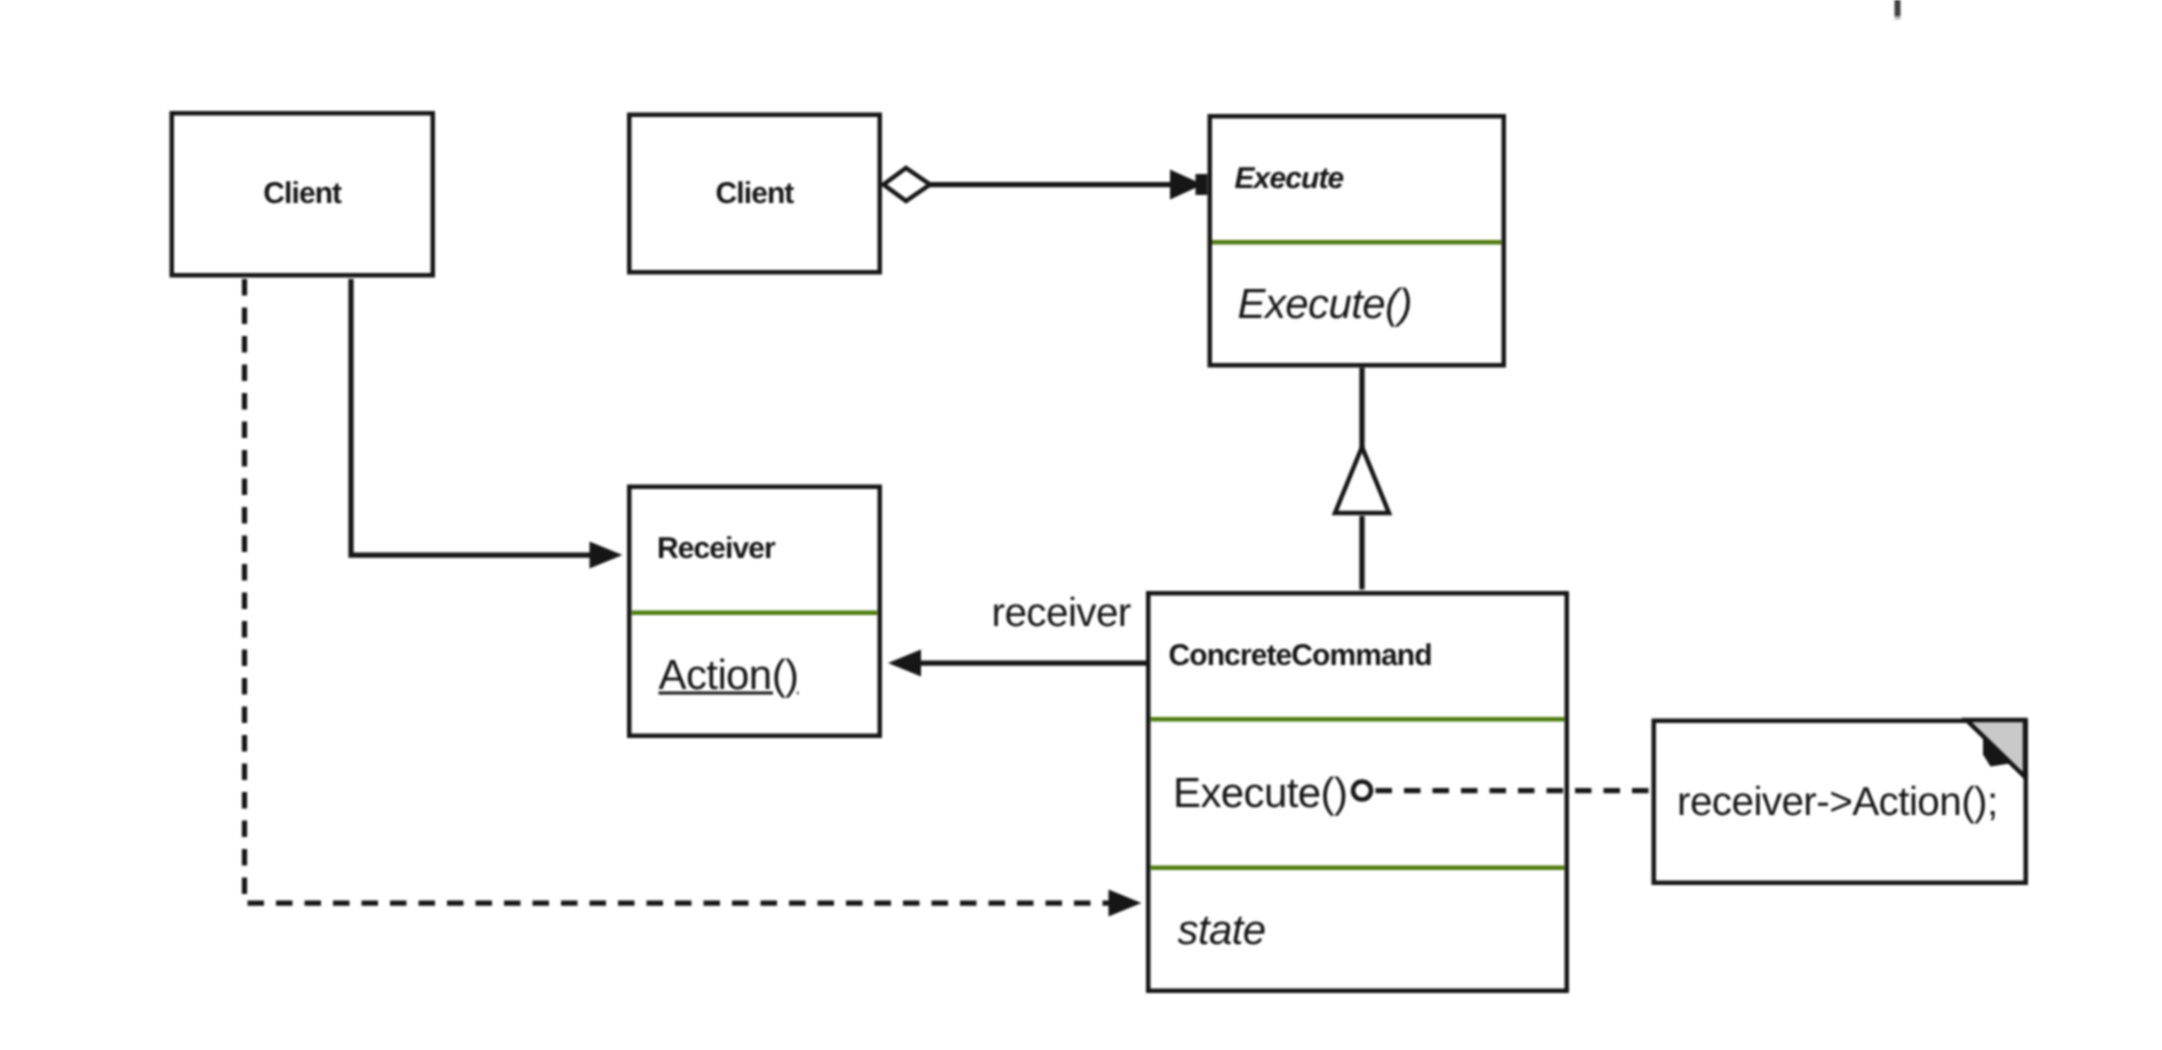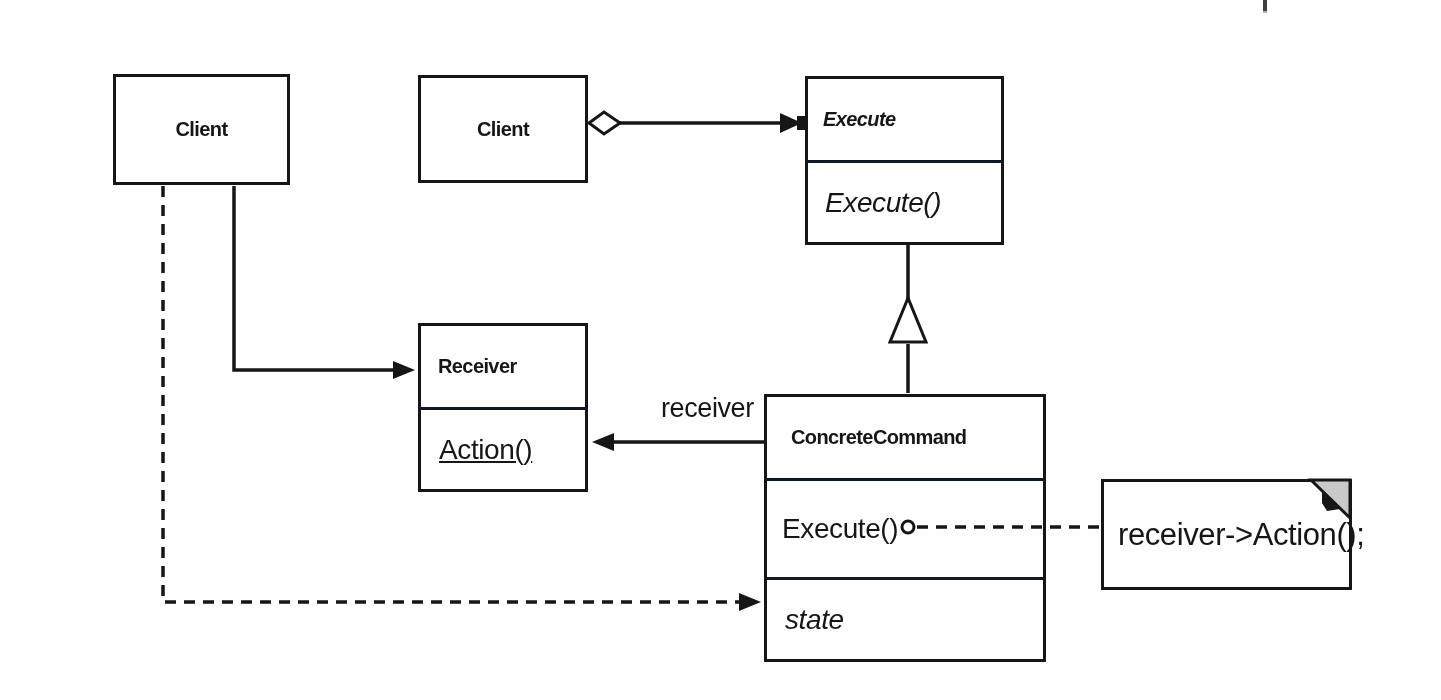--- a/index.html
+++ b/index.html
@@ -9,48 +9,48 @@
     filter:blur(0.55px);
   }
   .uml-class{
     position:absolute;border:3px solid #161616;background:#ffffff;
     box-sizing:border-box;display:flex;flex-direction:column;
   }
   .compartment{
     box-sizing:border-box;display:flex;align-items:center;
     white-space:nowrap;overflow:hidden;
   }
-  .compartment.divided{border-top:3px solid #0f172a;}
+  .compartment.divided{border-top:3px solid #4d7c0f;}
   .cls-title{font-weight:bold;font-size:20px;letter-spacing:-0.6px;}
   .cls-member{font-size:28px;letter-spacing:-0.4px;}
   .italic{font-style:italic;}
   .centered{justify-content:center;}
 
   
   #box-client  {left:113px;top:74px; width:177px;height:111px;}
   #box-invoker {left:418px;top:75px; width:170px;height:108px;}
   #box-command {left:805px;top:76px; width:199px;height:169px;}
   #box-receiver{left:418px;top:323px;width:170px;height:169px;}
   #box-concrete{left:764px;top:394px;width:282px;height:268px;}
 
   #box-command  .c-title {height:81px;padding-left:15px;}
   #box-command  .c-body  {flex:1;padding-left:17px;}
   #box-receiver .c-title {height:81px;padding-left:17px;}
   #box-receiver .c-body  {flex:1;padding-left:18px;text-decoration:underline;}
-  #box-concrete .c-title {height:81px;padding-left:24px;}
+  #box-concrete .c-title {height:81px;padding-left:12px;}
   #box-concrete .c-exec  {height:99px;padding-left:15px;}
   #box-concrete .c-state {flex:1;padding-left:18px;font-style:italic;}
   #box-client  .c-only{flex:1;}
   #box-invoker .c-only{flex:1;}
 
   #note-box{
     position:absolute;left:1101px;top:479px;width:251px;height:111px;
     border:3px solid #161616;background:#ffffff;box-sizing:border-box;
     display:flex;align-items:center;padding-left:14px;
-    font-size:31px;letter-spacing:-0.4px;white-space:nowrap;
+    font-size:27px;letter-spacing:-0.4px;white-space:nowrap;
   }
   #edge-label-receiver{
     position:absolute;left:661px;top:393px;font-size:27px;letter-spacing:-0.4px;
     white-space:nowrap;
   }
   #connector-layer{position:absolute;left:0;top:0;width:1441px;height:700px;pointer-events:none;}
   #screen-artifact-tick{position:absolute;left:1263px;top:0;width:4px;height:11px;background:#3e3e3e;}
   #screen-artifact-tick::after{content:"";position:absolute;left:0;top:11px;width:4px;height:2px;background:#b5b5b5;}
 </style>
 </head>

